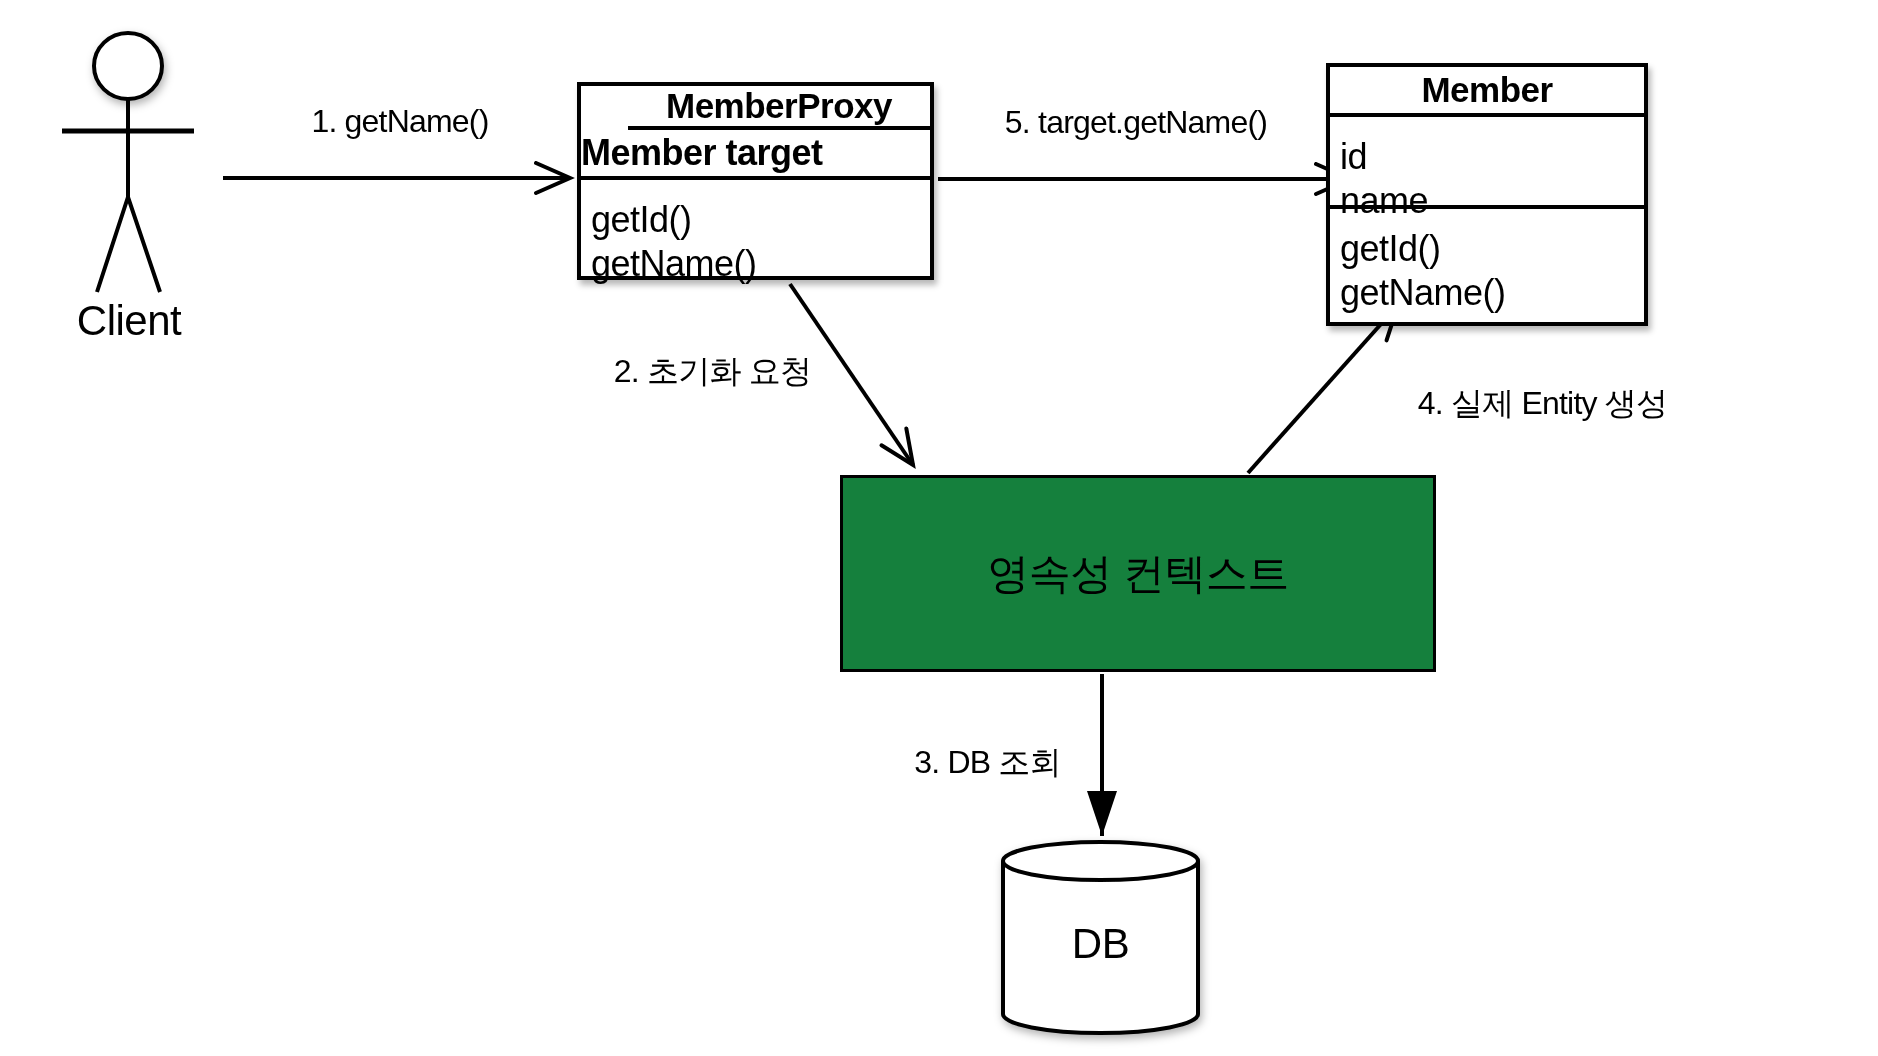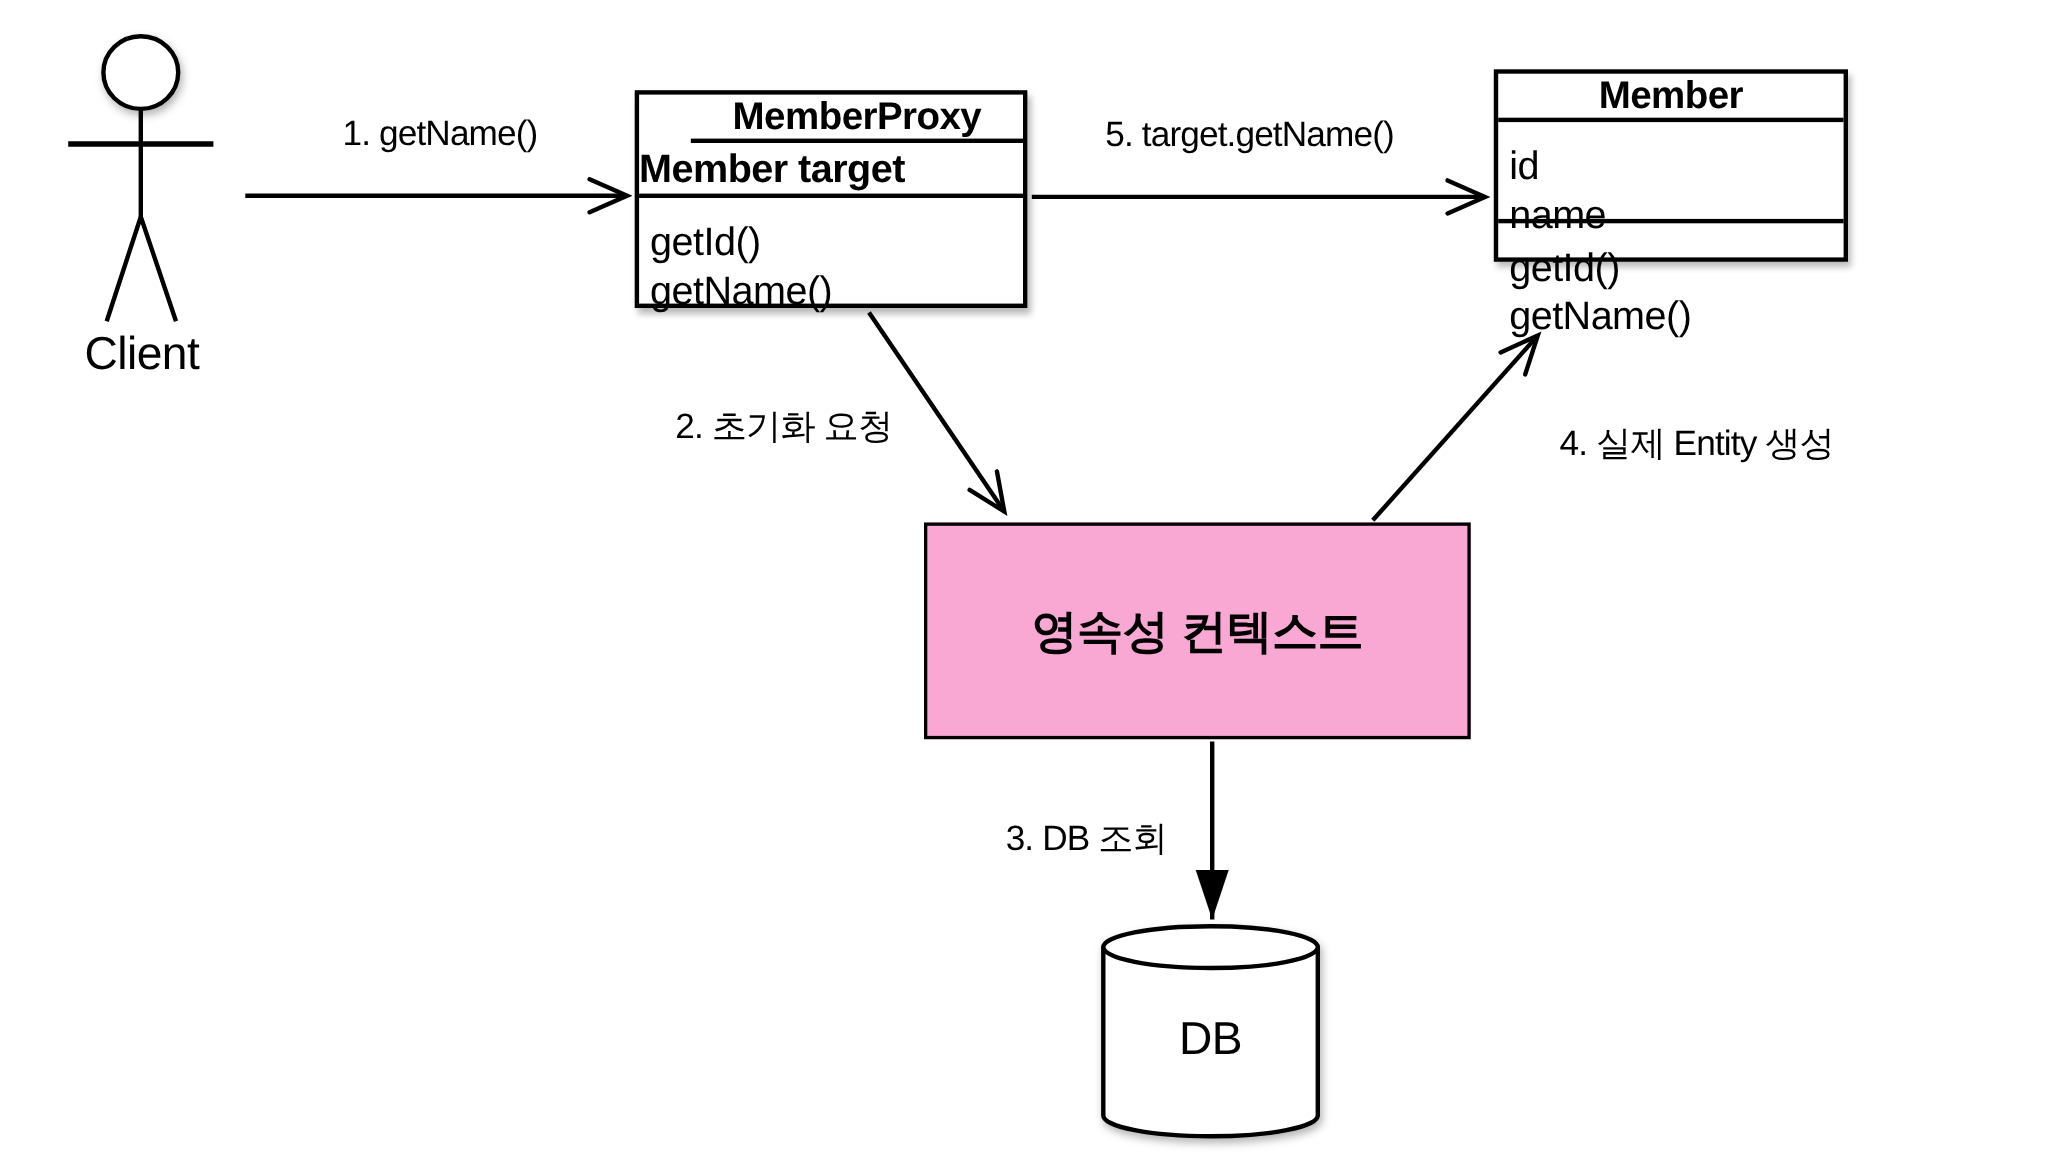--- a/index.html
+++ b/index.html
@@ -27,39 +27,39 @@
   .cb-row { white-space: nowrap; }
 
   #proxy-box { left: 577px; top: 82px; width: 357px; height: 198px; }
   #proxy-box .cb-title { height: 51px; margin-left: 47px; }
   #proxy-box .cb-field {
     height: 52px; font-weight: bold; font-size: 36px; line-height: 46px;
     padding-left: 0; white-space: nowrap;
   }
   #proxy-box .cb-methods { flex: 1; }
 
-  #member-box { left: 1358px; top: 63px; width: 322px; height: 175px; }
+  #member-box { left: 1326px; top: 63px; width: 322px; height: 263px; }
   #member-box .cb-title { height: 50px; }
   #member-box .cb-fields { height: 92px; }
   #member-box .cb-methods { flex: 1; }
 
   #pctx-box {
-    position: absolute; left: 840px; top: 475px; width: 497px; height: 197px;
-    border: 3px solid #000; background: #f9a8d4;
+    position: absolute; left: 840px; top: 475px; width: 596px; height: 197px;
+    border: 3px solid #000; background: #15803d;
     display: flex; align-items: center; justify-content: center;
-    font-size: 42px; letter-spacing: -0.5px; white-space: nowrap; font-weight: bold;
+    font-size: 42px; letter-spacing: -0.5px; white-space: nowrap;
   }
 
   .edge-label {
     position: absolute; font-size: 32px; letter-spacing: -0.8px;
     text-align: center; white-space: nowrap; line-height: 44px;
   }
   #label-e1 { left: 240px; top: 99px;  width: 320px; }
   #label-e5 { left: 946px; top: 100px; width: 380px; }
-  #label-e2 { left: 565px; top: 365px; width: 295px; }
+  #label-e2 { left: 565px; top: 349px; width: 295px; }
   #label-e4 { left: 1340px; top: 381px; width: 405px; }
   #label-e3 { left: 865px; top: 740px; width: 245px; }
 
   .node-label {
     position: absolute; font-size: 42px; letter-spacing: -0.5px;
     text-align: center; white-space: nowrap; line-height: 48px;
   }
   #client-label { left: 38px; top: 297px; width: 182px; }
   #db-label { left: 1003px; top: 920px; width: 195px; }
 </style>

